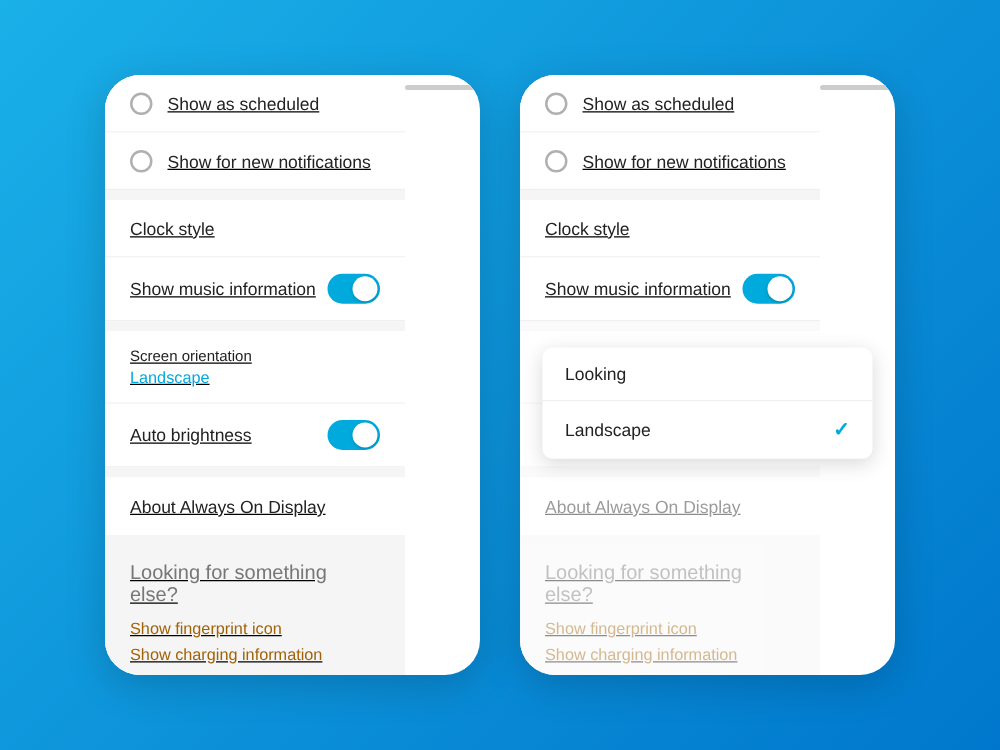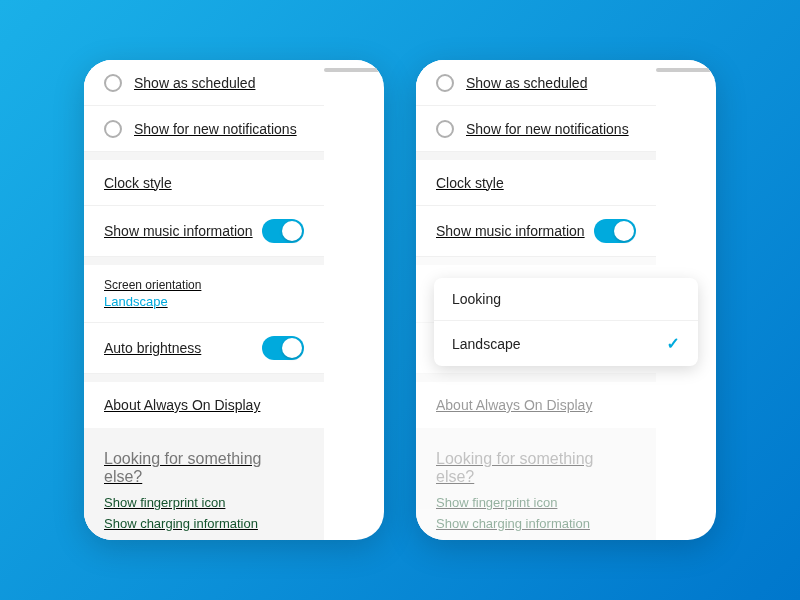--- a/index.html
+++ b/index.html
@@ -125,21 +125,21 @@
     }
 
     .looking-title {
       font-size: 16px;
       color: #777;
       margin-bottom: 6px;
     }
 
     .looking-link {
       font-size: 13px;
-      color: #14532d;
+      color: #a16207;
       display: block;
       padding: 3px 0;
       cursor: pointer;
     }
 
     
     .phone-bottom {
       height: 20px;
       background: #ffffff;
       display: flex;

